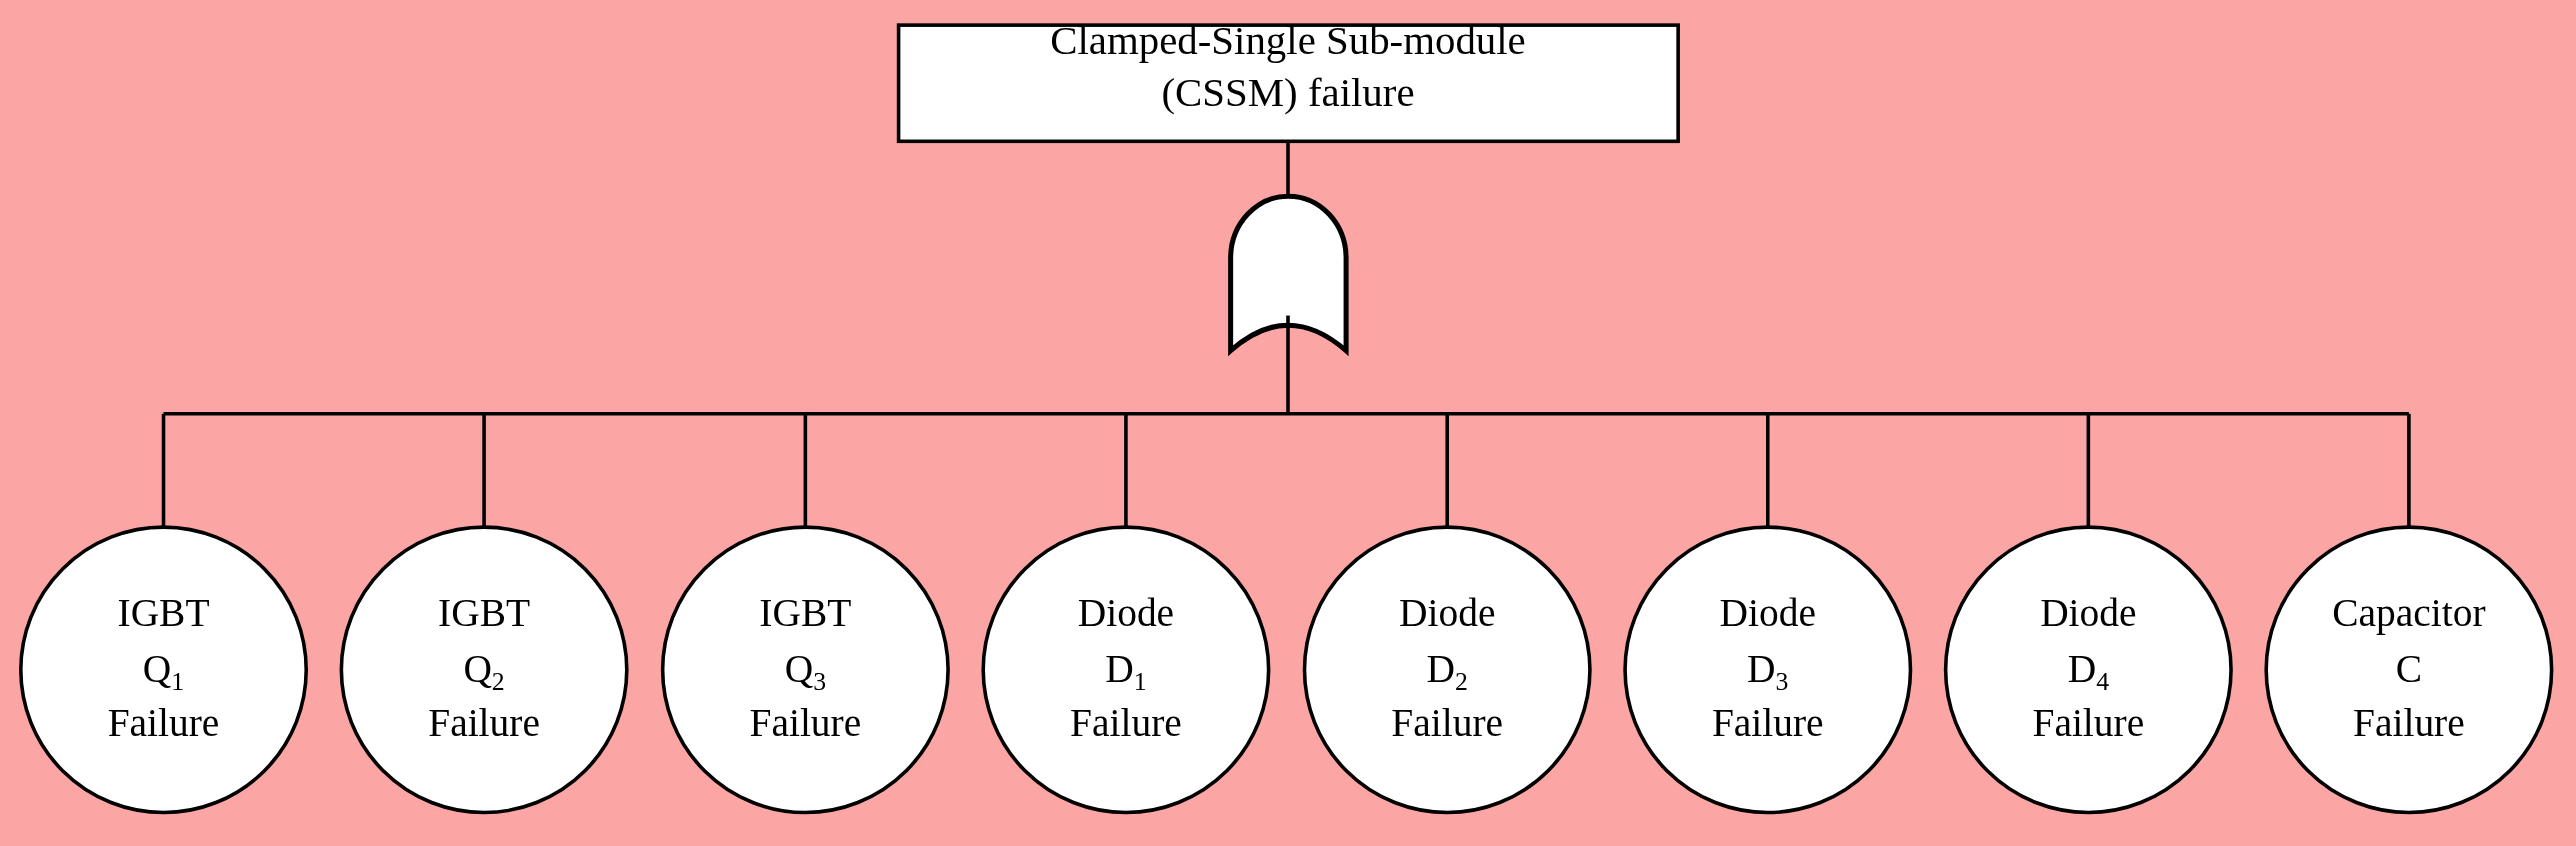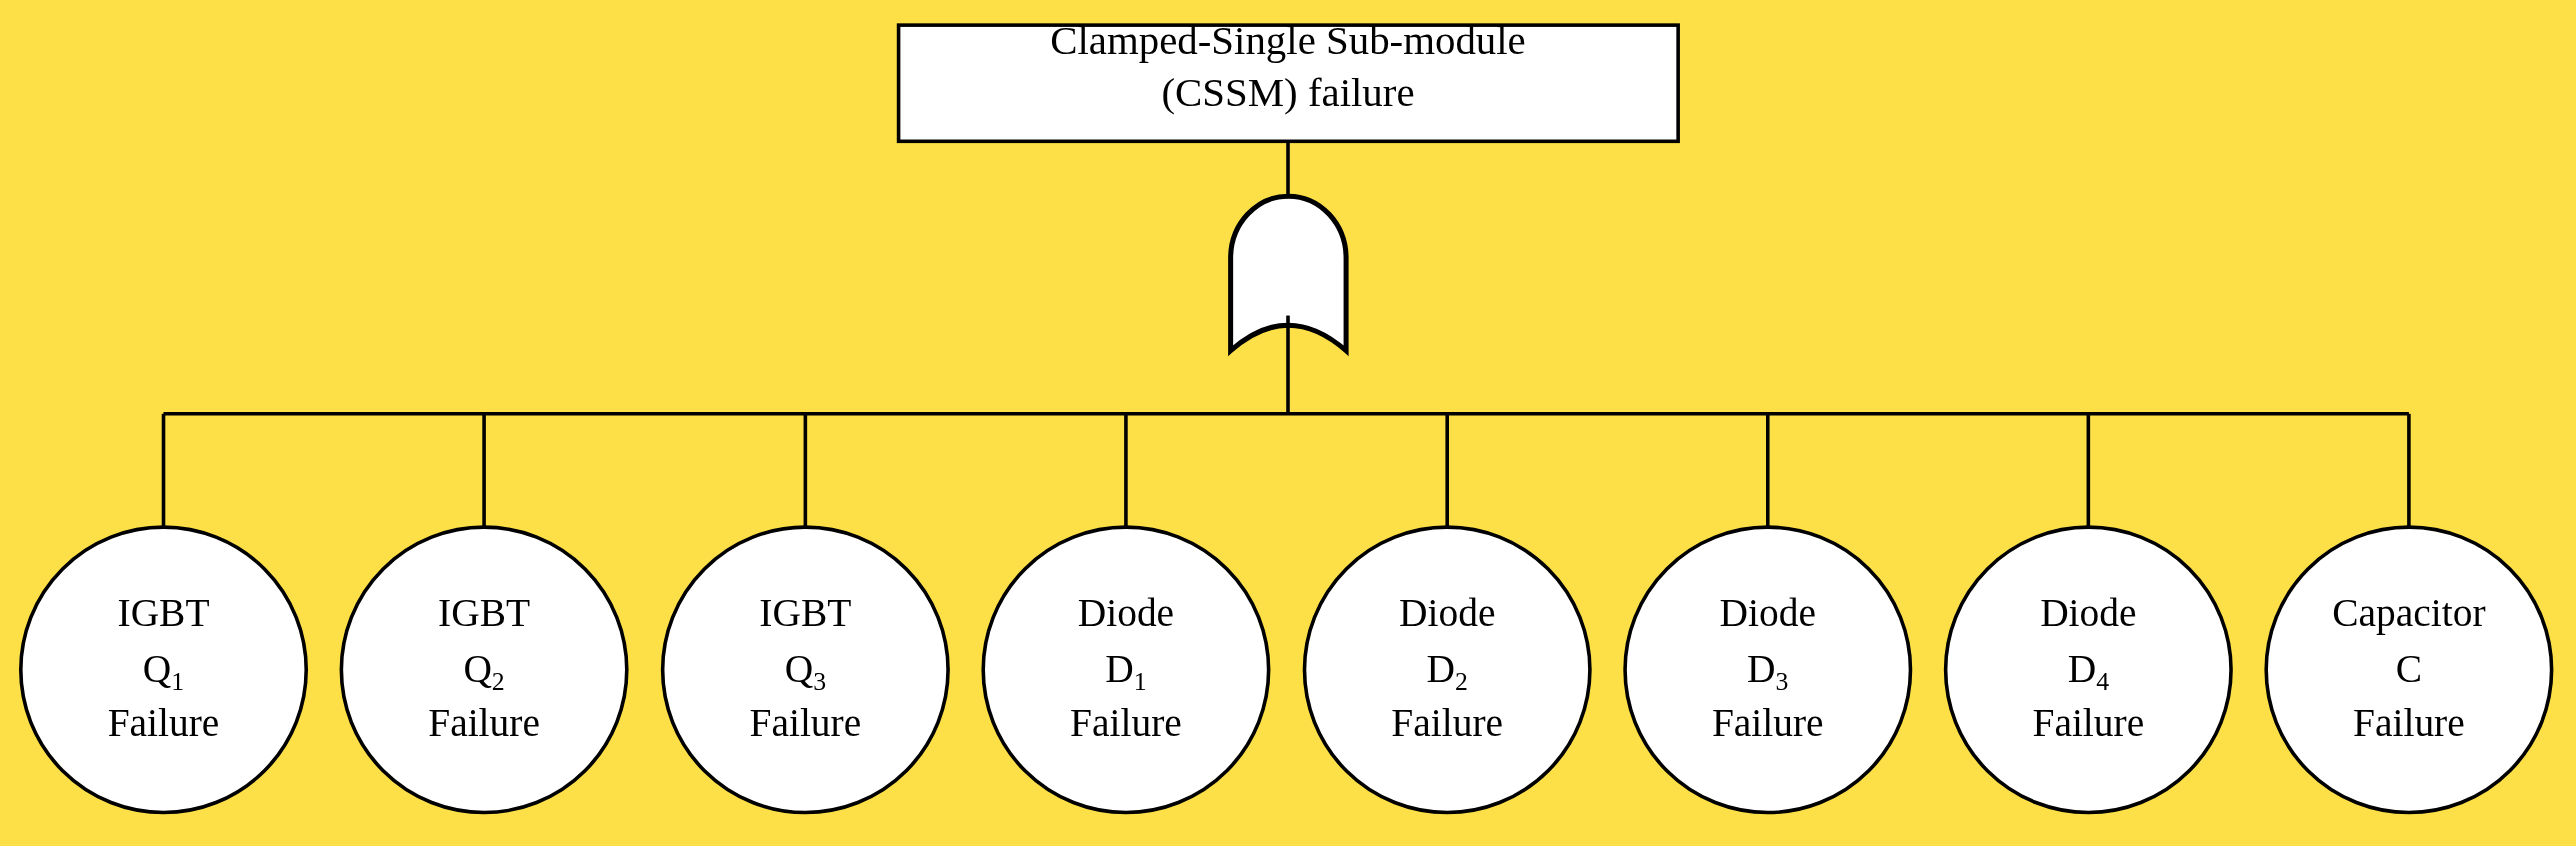--- a/index.html
+++ b/index.html
@@ -7,21 +7,21 @@
     padding: 0;
     background: #ffffff;
   }
   body {
     font-family: "Liberation Serif", "DejaVu Serif", serif;
   }
   #diagram-root {
     position: relative;
     width: 2576px;
     height: 847px;
-    background: #fde047;
+    background: #fca5a5;
     overflow: hidden;
   }
   svg.fta {
     display: block;
     width: 2576px;
     height: 847px;
   }
   .node-shape {
     fill: #ffffff;
     stroke: #000000;

